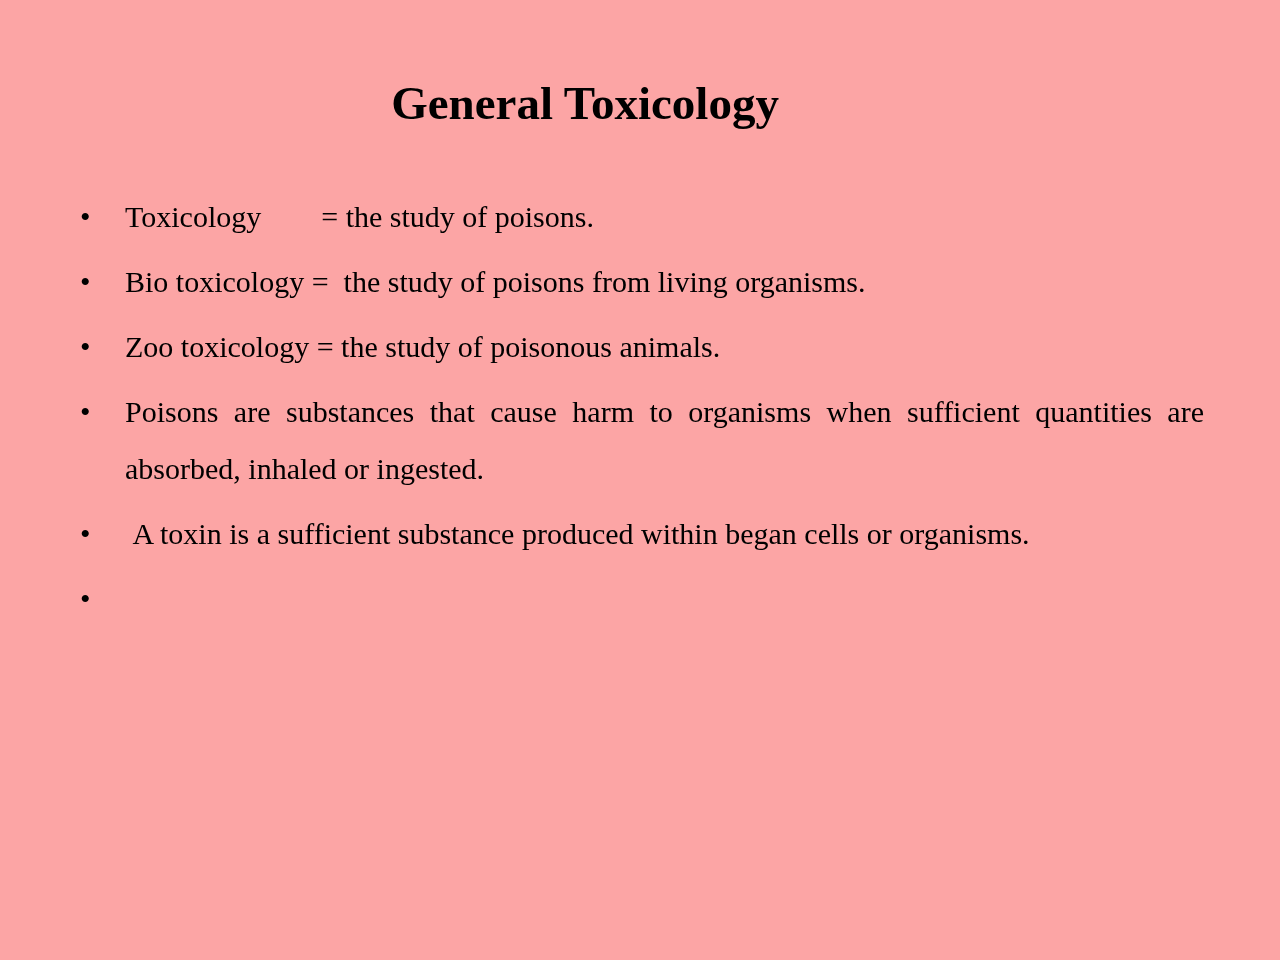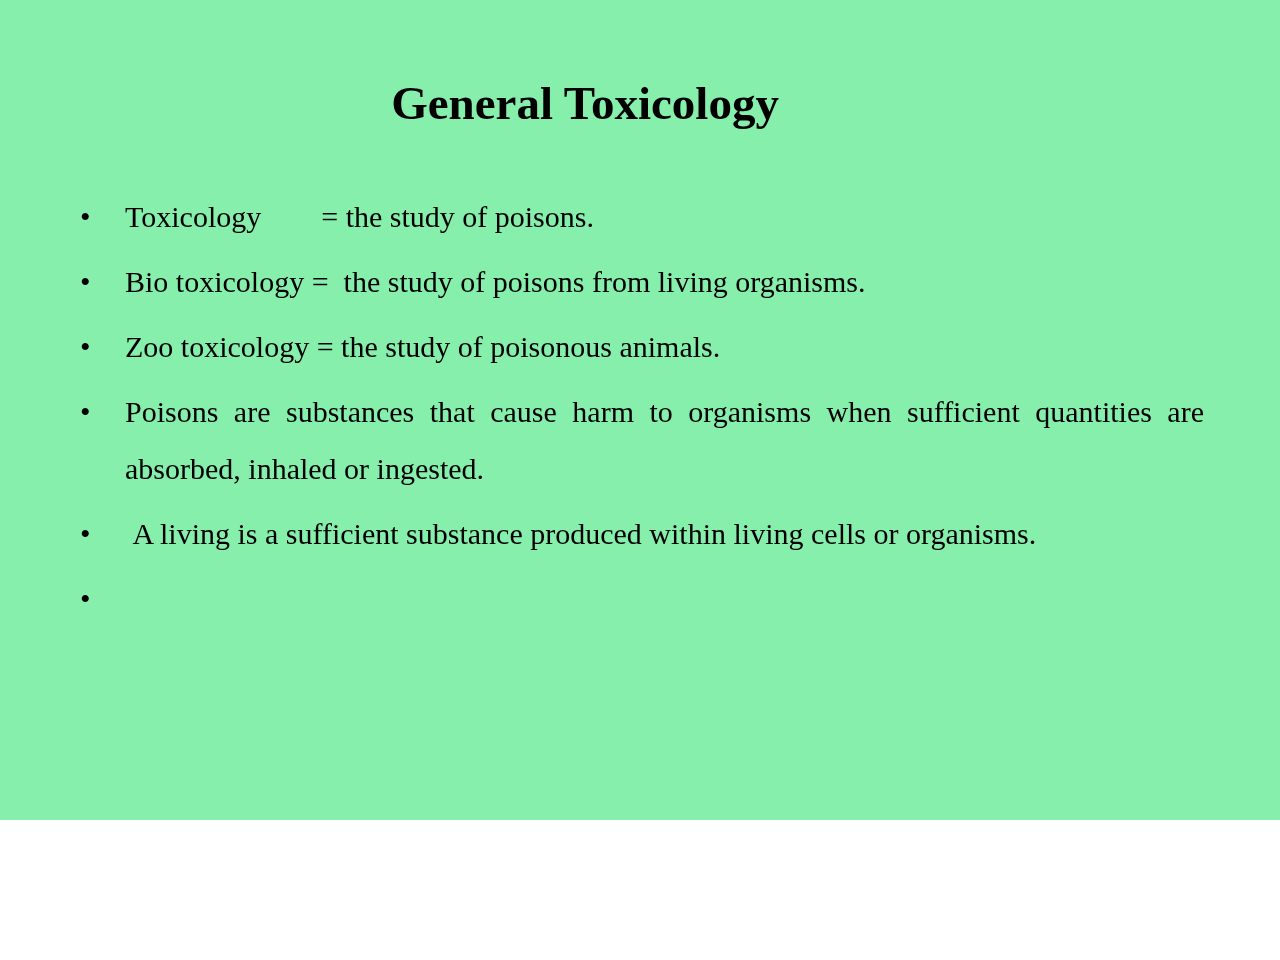--- a/index.html
+++ b/index.html
@@ -3,22 +3,22 @@
 <meta charset="utf-8">
 <style>
   html, body {
     margin: 0;
     padding: 0;
     background: #ffffff;
   }
   .slide {
     position: relative;
     width: 1280px;
-    height: 820px;
-    background: #86efac;
+    height: 960px;
+    background: #fca5a5;
     color: #000000;
     font-family: "Liberation Serif", "DejaVu Serif", serif;
     overflow: hidden;
   }
   .title {
     margin: 0;
     padding-top: 74px;
     font-size: 47px;
     line-height: 58px;
     font-weight: bold;
@@ -77,21 +77,21 @@
       <span class="seg">Zoo toxicology = the study of poisonous animals.</span>
     </li>
 
     <li>
       <span class="marker">•</span>
       <span class="seg b">Poisons</span><span class="seg"> are substances that cause harm to organisms when sufficient quantities are absorbed, inhaled or ingested.</span>
     </li>
 
     <li>
       <span class="marker">•</span>
-      <span class="seg"> A </span><span class="seg b">living</span><span class="seg"> is a </span><span class="seg b">sufficient</span><span class="seg"> substance produced within living cells or organisms.</span>
+      <span class="seg"> A </span><span class="seg b">toxin</span><span class="seg"> is a </span><span class="seg b">sufficient</span><span class="seg"> substance produced within began cells or organisms.</span>
     </li>
 
     <li>
       <span class="marker">•</span>
     </li>
 
   </ul>
 
 </div>
 

